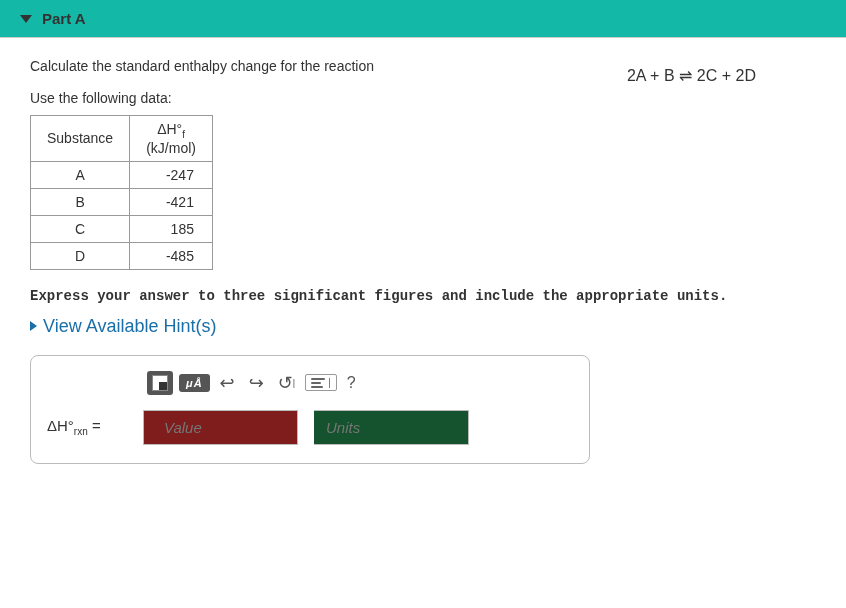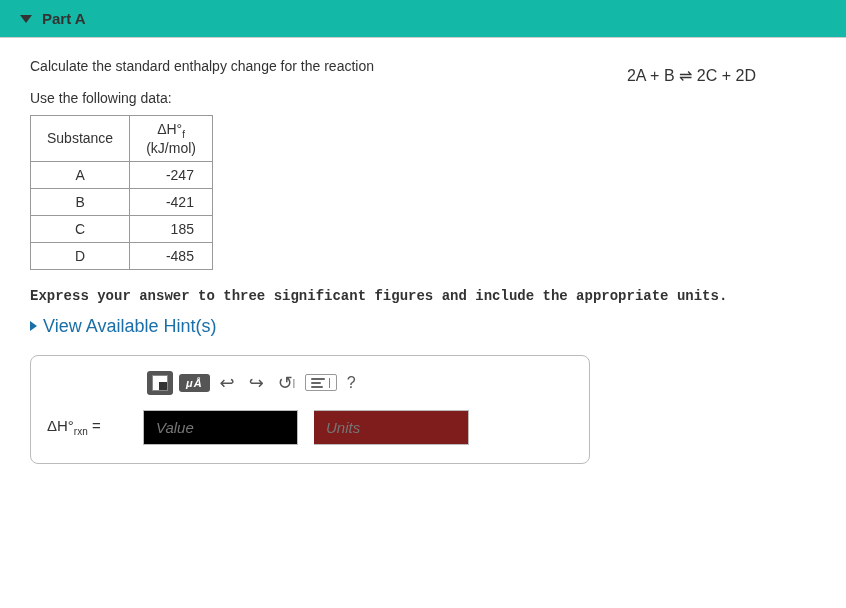--- a/index.html
+++ b/index.html
@@ -186,39 +186,39 @@
       gap: 16px;
     }
     .delta-label {
       font-size: 15px;
       white-space: nowrap;
       margin-right: 10px;
       min-width: 70px;
     }
     .value-input {
       border: 1px solid #bbb;
-      padding: 8px 12px;
+      padding: 8px 20px;
       font-size: 15px;
       color: #aaa;
       font-style: italic;
       width: 155px;
       outline: none;
-      background: #000000;
+      background: #7f1d1d;
       cursor: text;
     }
     .units-input {
       border: 1px solid #bbb;
       border-left: none;
       padding: 8px 12px;
       font-size: 15px;
       color: #aaa;
       font-style: italic;
       width: 155px;
       outline: none;
-      background: #7f1d1d;
+      background: #14532d;
       cursor: text;
     }
     sub { font-size: 10px; }
     .reaction-eq {
       display: flex;
       align-items: center;
       gap: 6px;
       font-size: 16px;
     }
   </style>

